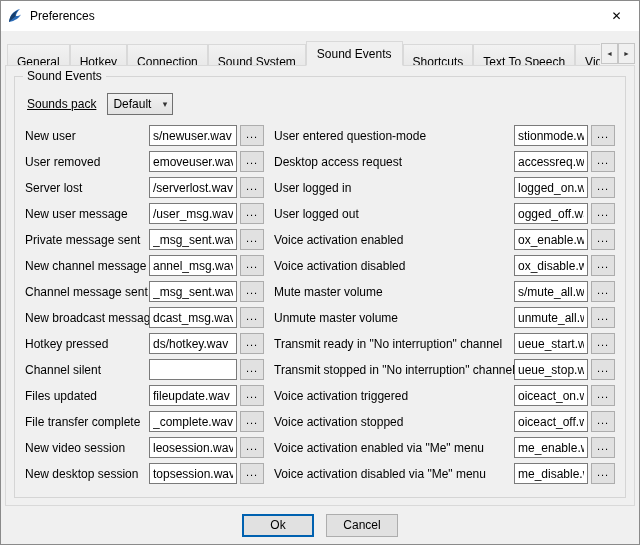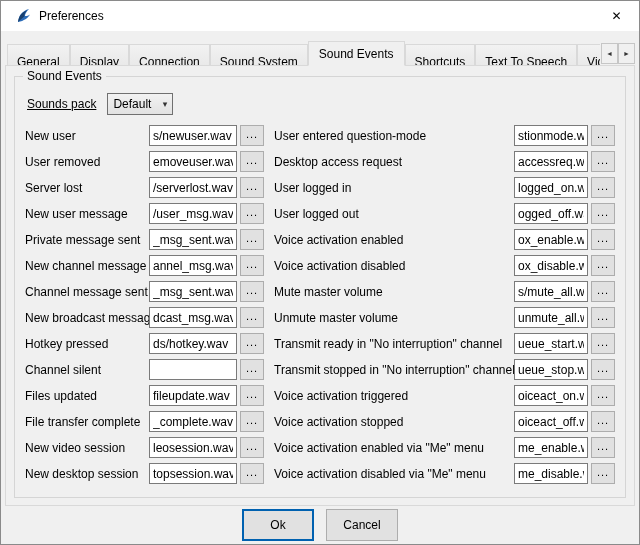--- a/index.html
+++ b/index.html
@@ -3,21 +3,21 @@
 <meta charset="utf-8">
 <style>
   * { box-sizing: border-box; }
   html, body { margin:0; padding:0; width:640px; height:545px; overflow:hidden; }
   body { font-family:"Liberation Sans", sans-serif; font-size:12px; color:#000; background:#fff; }
 
   .window { width:640px; height:545px; background:#f0f0f0; border:1px solid #8a8a8a;
             display:flex; flex-direction:column; }
 
   
-  .titlebar { flex:0 0 30px; background:#ffffff; display:flex; align-items:center; padding-left:15px; }
+  .titlebar { flex:0 0 30px; background:#ffffff; display:flex; align-items:center; padding-left:6px; }
   .app-icon { width:16px; height:16px; margin-right:7px; display:inline-flex; }
   .title { font-size:12px; }
   .close-btn { margin-left:auto; width:45px; height:30px; display:flex; align-items:center;
                justify-content:center; font-size:12px; color:#000; cursor:default; }
 
   
   .tabstrip { flex:0 0 auto; display:flex; align-items:flex-end; padding:10px 4px 0 6px; }
   .tabs-clip { display:flex; align-items:flex-end; overflow:hidden; flex:1; height:25px; }
   .tab { flex:0 0 auto; border:1px solid #d9d9d9; border-bottom:1px solid #d9d9d9;
          background:linear-gradient(#f2f2f2,#e9e9e9); padding:10px 9px; height:21px;
@@ -56,21 +56,21 @@
             font-family:"Liberation Sans", sans-serif; font-size:12px; margin-right:3px; }
   .col.left  .sinput { width:88px; }
   .col.right .sinput { width:74px; }
   .browse { width:24px; height:21px; border:1px solid #adadad; background:#e1e1e1;
             font-size:11px; letter-spacing:1px; display:flex; align-items:center;
             justify-content:center; padding:0 0 4px 0; cursor:default;
             font-family:"Liberation Sans", sans-serif; }
 
   
   .footer { flex:0 0 38px; display:flex; align-items:center; justify-content:center; gap:12px; }
-  .btn { min-width:72px; height:32px; border:1px solid #adadad; background:#e1e1e1;
+  .btn { min-width:72px; height:23px; border:1px solid #adadad; background:#e1e1e1;
          font-family:"Liberation Sans", sans-serif; font-size:12px; cursor:default; }
   .btn.ok { border:1px solid #0061b0; box-shadow:inset 0 0 0 1px #0061b0; }
 </style>
 </head>
 <body>
 
 <div class="window">
 
   <div class="titlebar">
     <span class="app-icon">
@@ -81,21 +81,21 @@
     </span>
     <span class="title">Preferences</span>
     <div class="close-btn">
       <span>✕</span>
     </div>
   </div>
 
   <div class="tabstrip">
     <div class="tabs-clip" id="tabs">
         <div class="tab"><span class="tab-label">General</span></div>
-        <div class="tab"><span class="tab-label">Display</span></div>
+        <div class="tab"><span class="tab-label">Hotkey</span></div>
         <div class="tab"><span class="tab-label">Connection</span></div>
         <div class="tab"><span class="tab-label">Sound System</span></div>
         <div class="tab selected"><span class="tab-label">Sound Events</span></div>
         <div class="tab"><span class="tab-label">Shortcuts</span></div>
         <div class="tab"><span class="tab-label">Text To Speech</span></div>
         <div class="tab"><span class="tab-label">Video</span></div>
       </div>
     <div class="tab-scrollers">
       <button class="tab-scroll">
         <span>◄</span>

